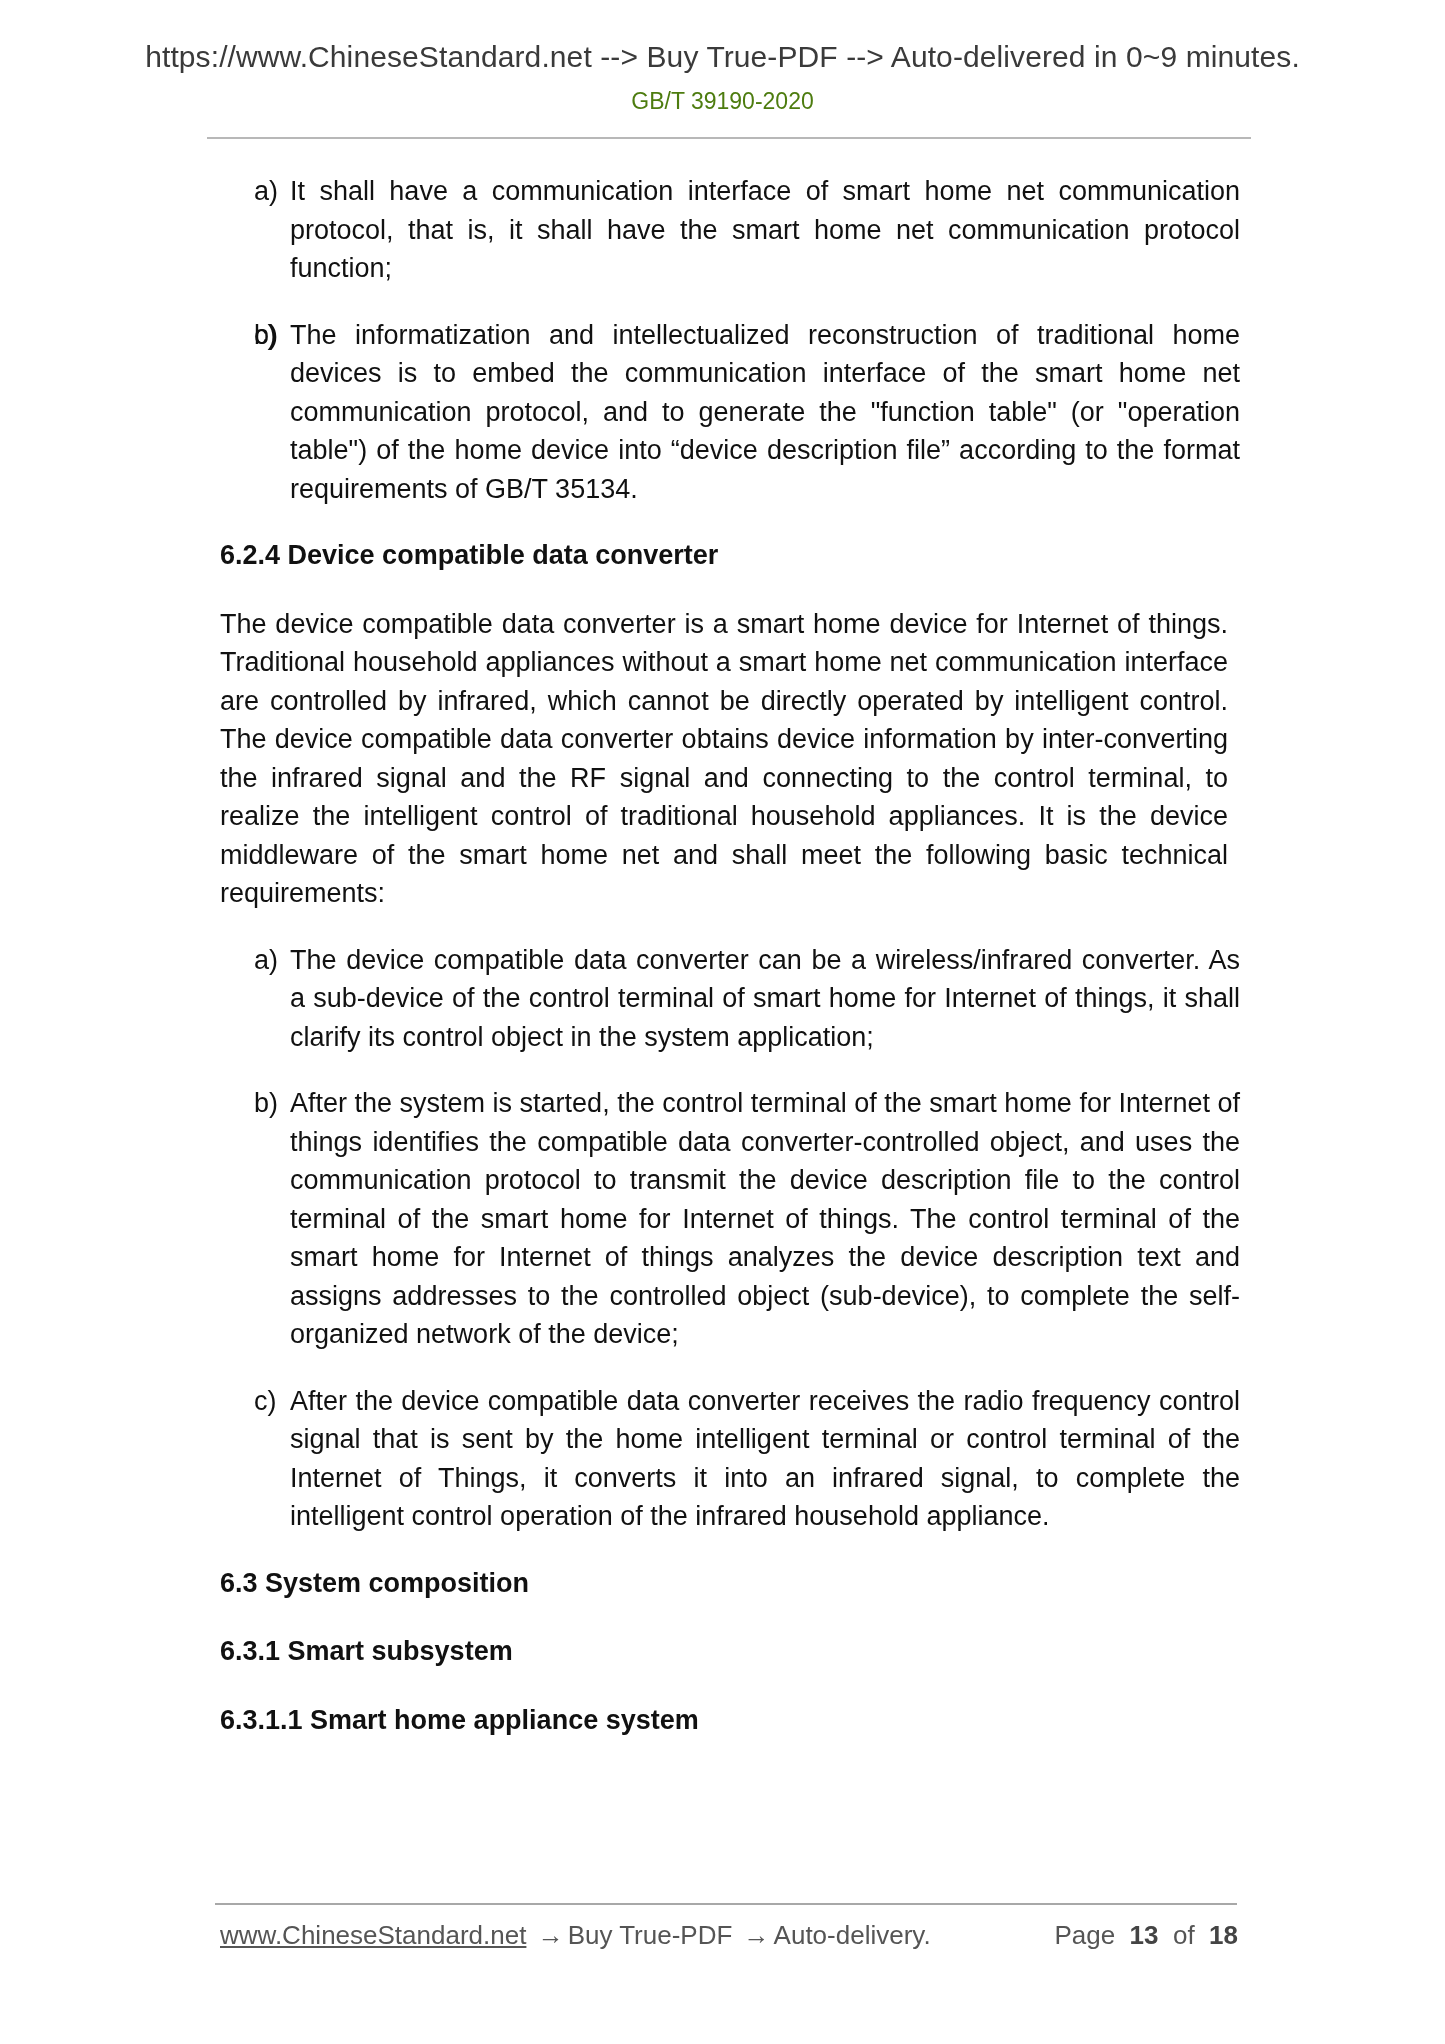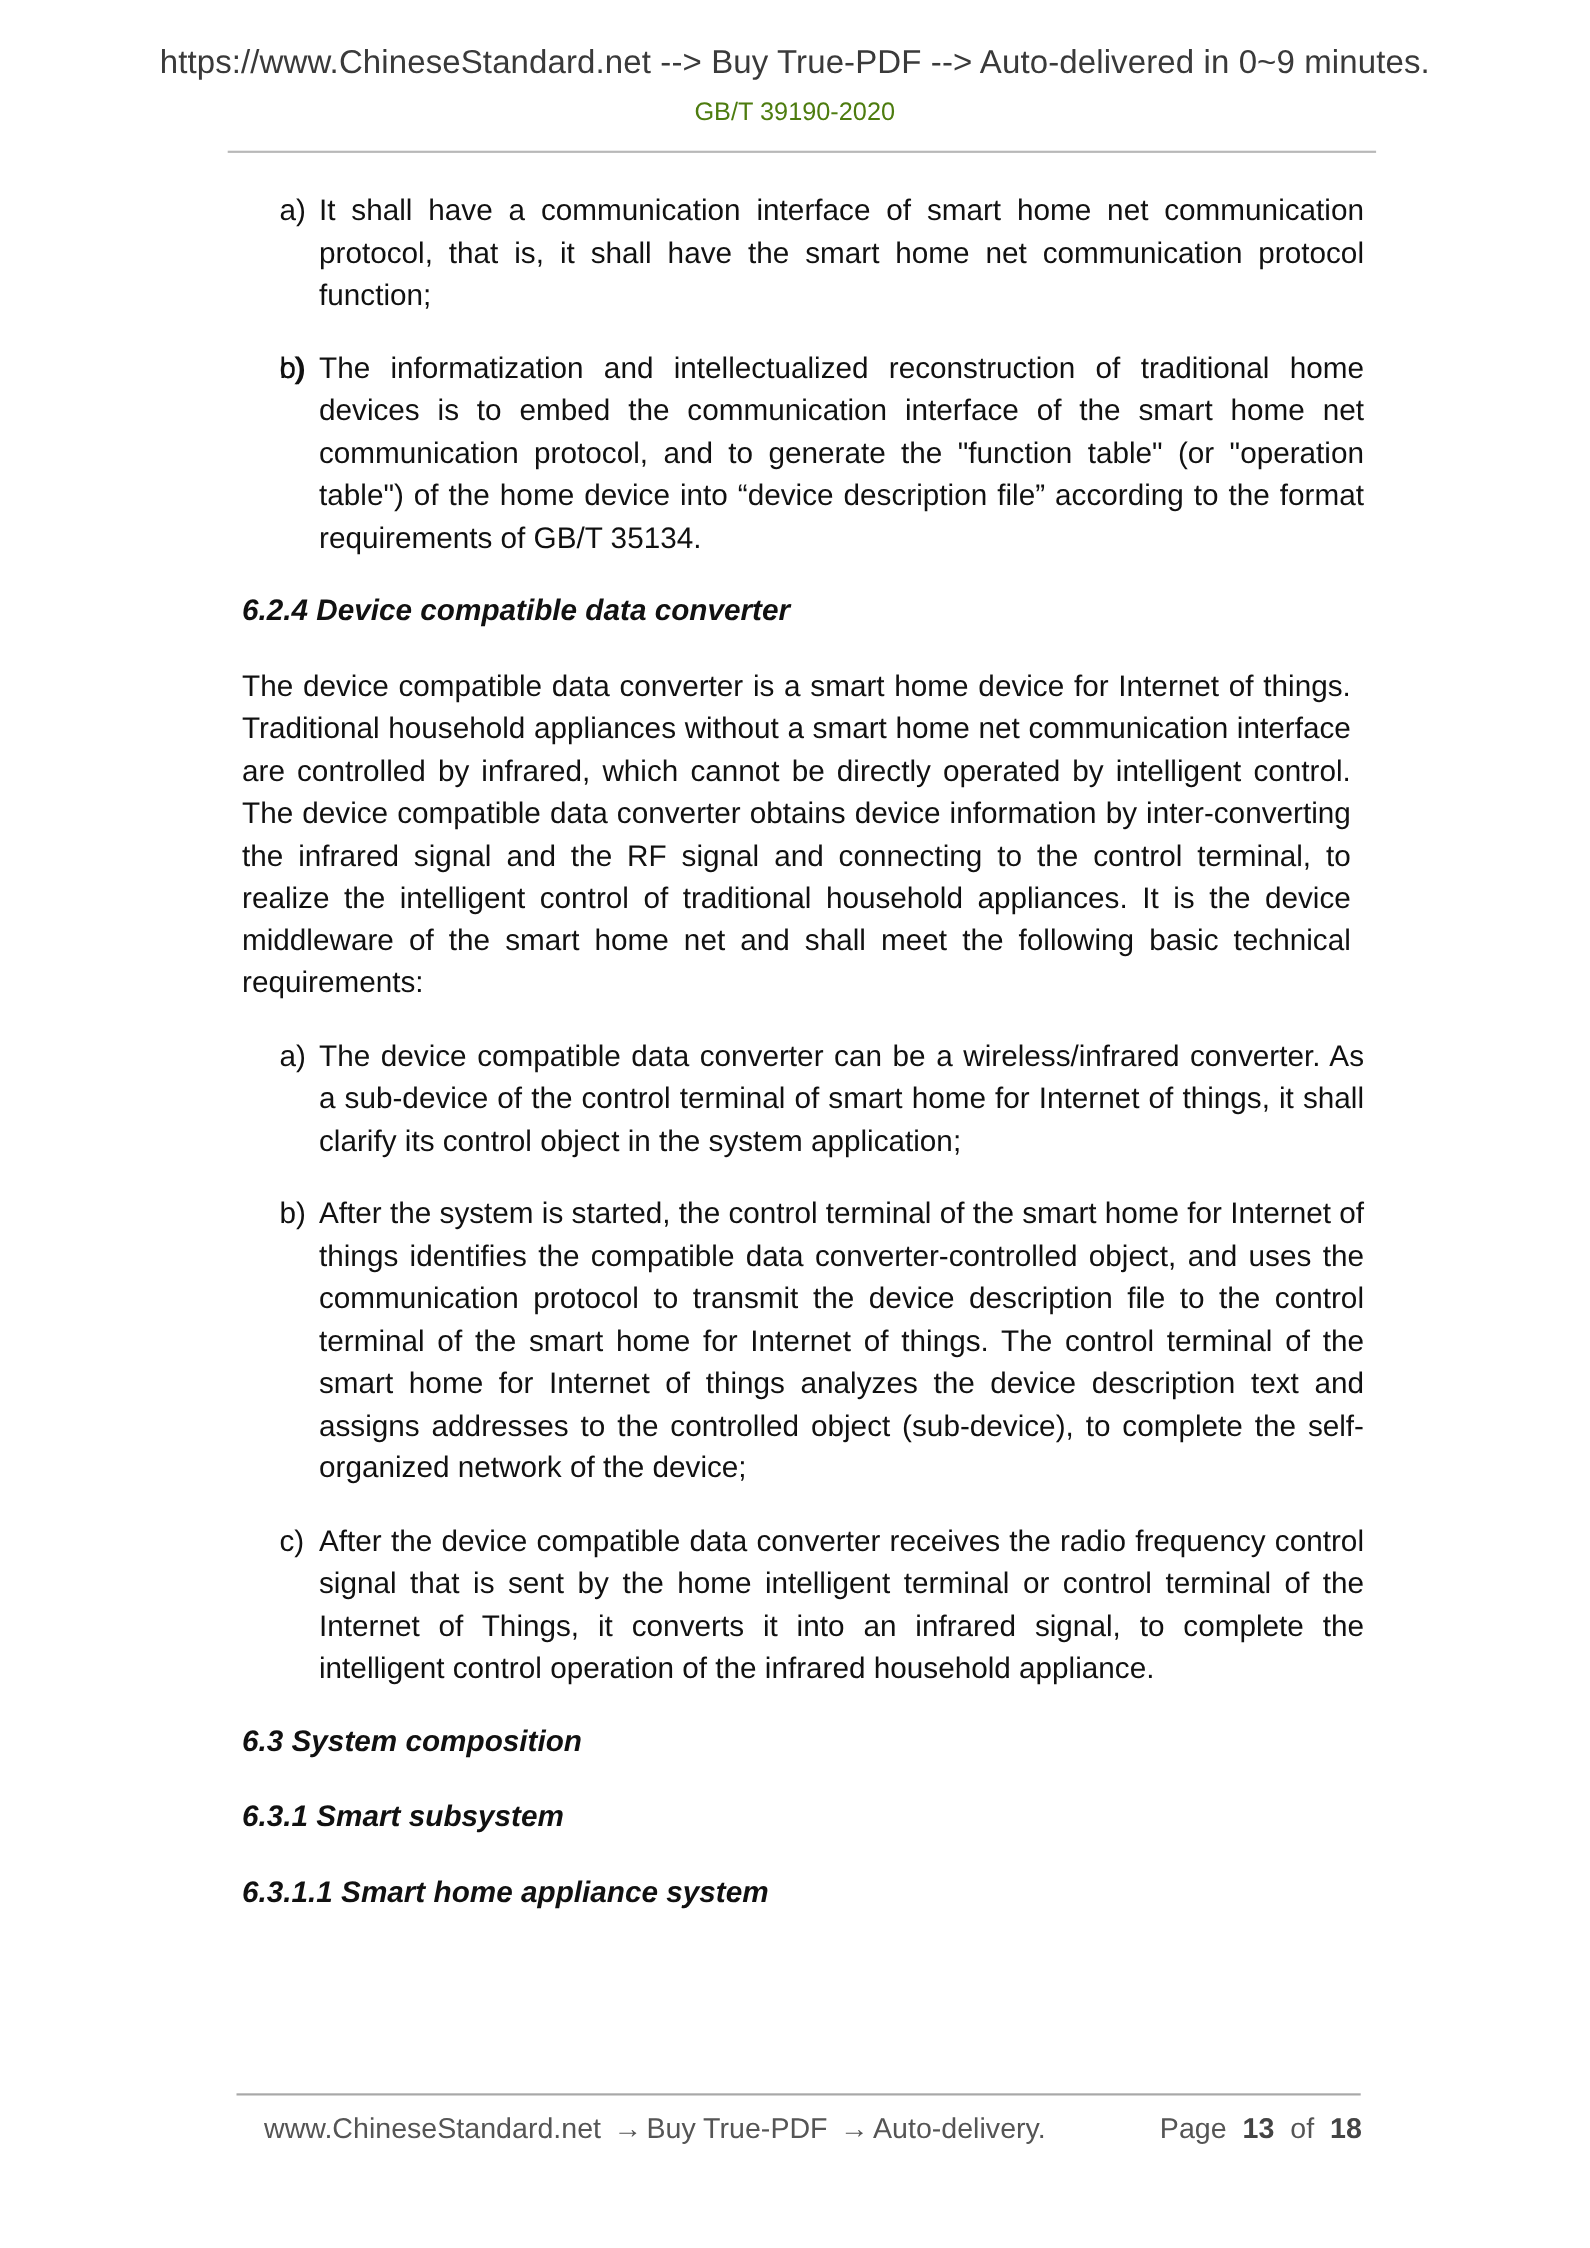--- a/index.html
+++ b/index.html
@@ -70,21 +70,20 @@
   }
   .para {
     text-align: justify;
     margin: 0 12px 28px 0;
   }
   .heading {
     font-weight: bold;
     font-size: 27px;
     margin: 0 0 30px 0;
     line-height: 38.5px;
-    font-style: italic;
   }
   .footer-rule {
     position: absolute;
     top: 1903px;
     left: 215px;
     width: 1022px;
     height: 0;
     border-top: 2px solid #a8a8a8;
   }
   .footer {
@@ -92,21 +91,21 @@
     top: 1920px;
     left: 220px;
     width: 1018px;
     font-size: 26px;
     color: #555555;
     display: flex;
     justify-content: space-between;
   }
   .footer a {
     color: #555555;
-    margin-left: 20px;
+    text-decoration: underline;
   }
   .footer .pager b {
     font-weight: bold;
     color: #444444;
   }
   .arrow {
     display: inline-block;
     margin: 0 4px;
   }
 </style>

